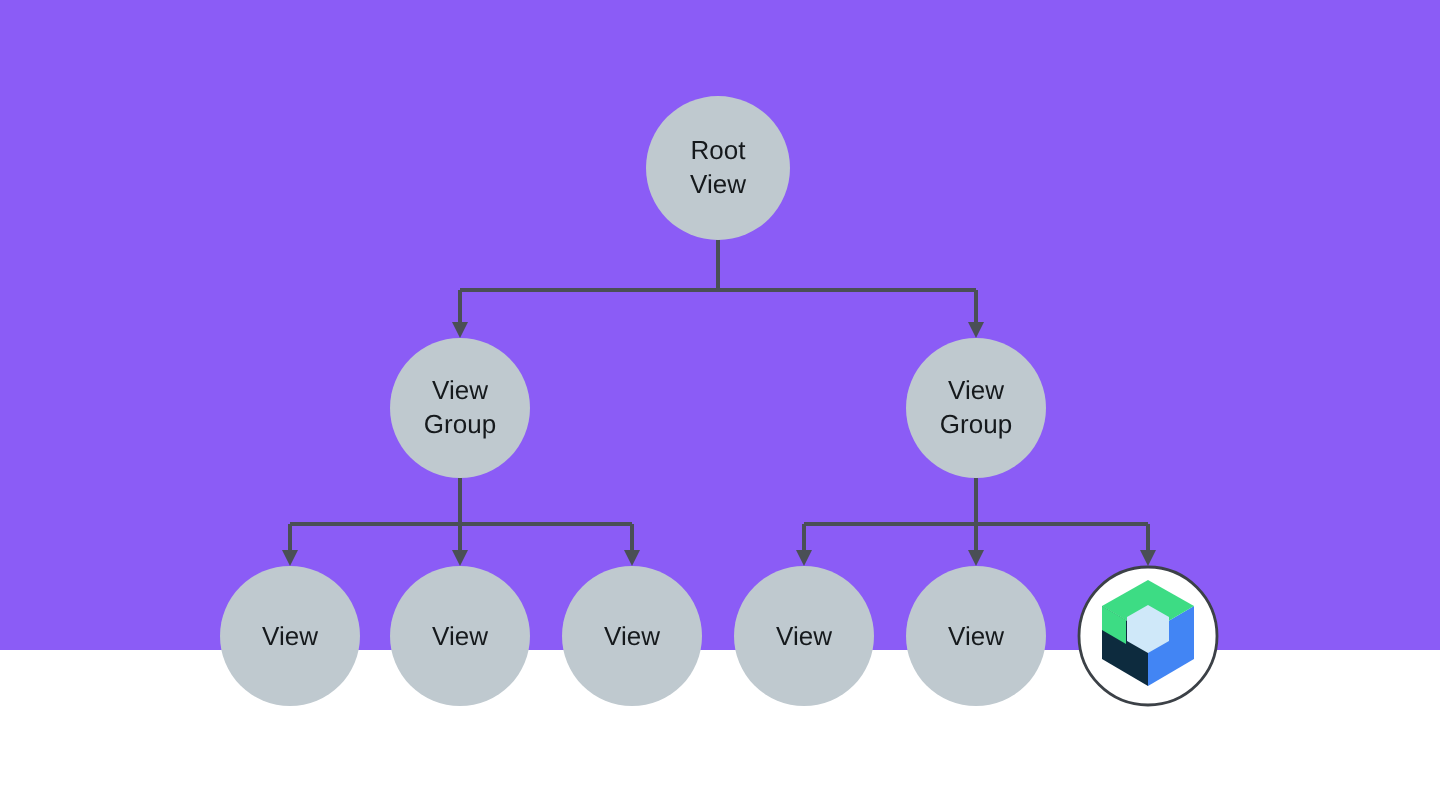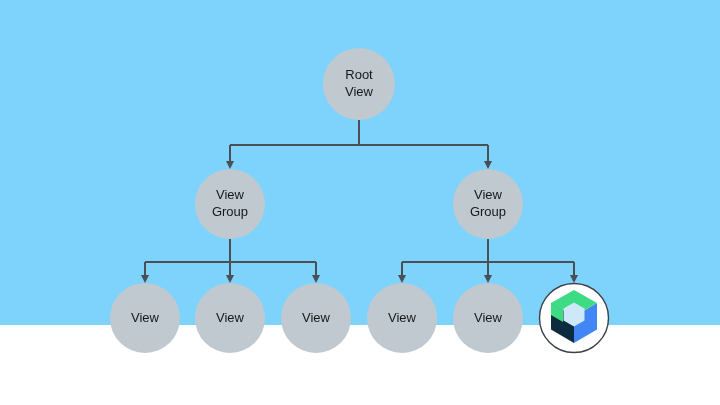--- a/index.html
+++ b/index.html
@@ -10,21 +10,21 @@
   body {
     width: 720px;
     height: 405px;
     overflow: hidden;
     font-family: "Liberation Sans", sans-serif;
   }
   #diagram-root {
     position: relative;
     width: 720px;
     height: 325px;
-    background: #7dd3fc;
+    background: #8b5cf6;
   }
   #tree-svg {
     position: absolute;
     top: 0;
     left: 0;
     width: 720px;
     height: 405px;
     display: block;
   }
   .node-circle {

